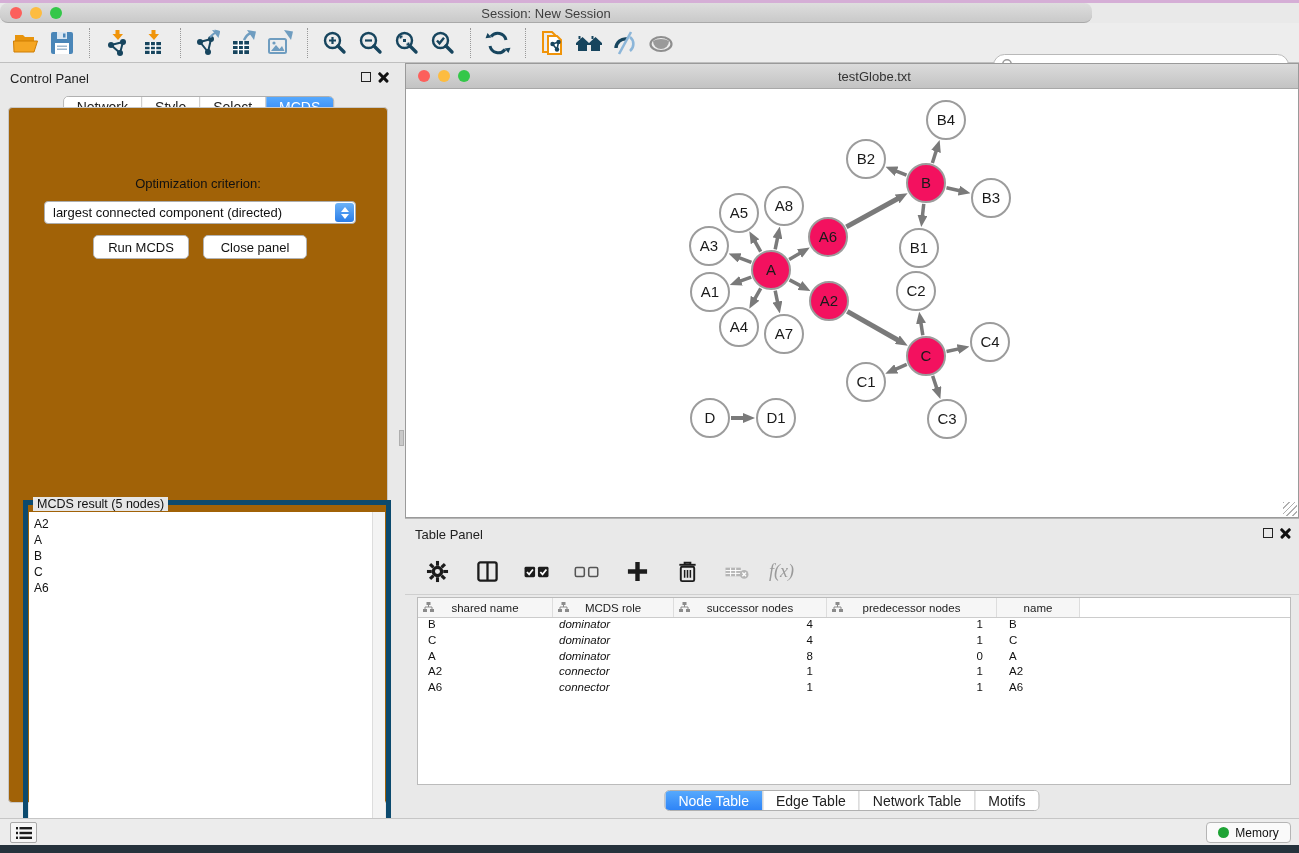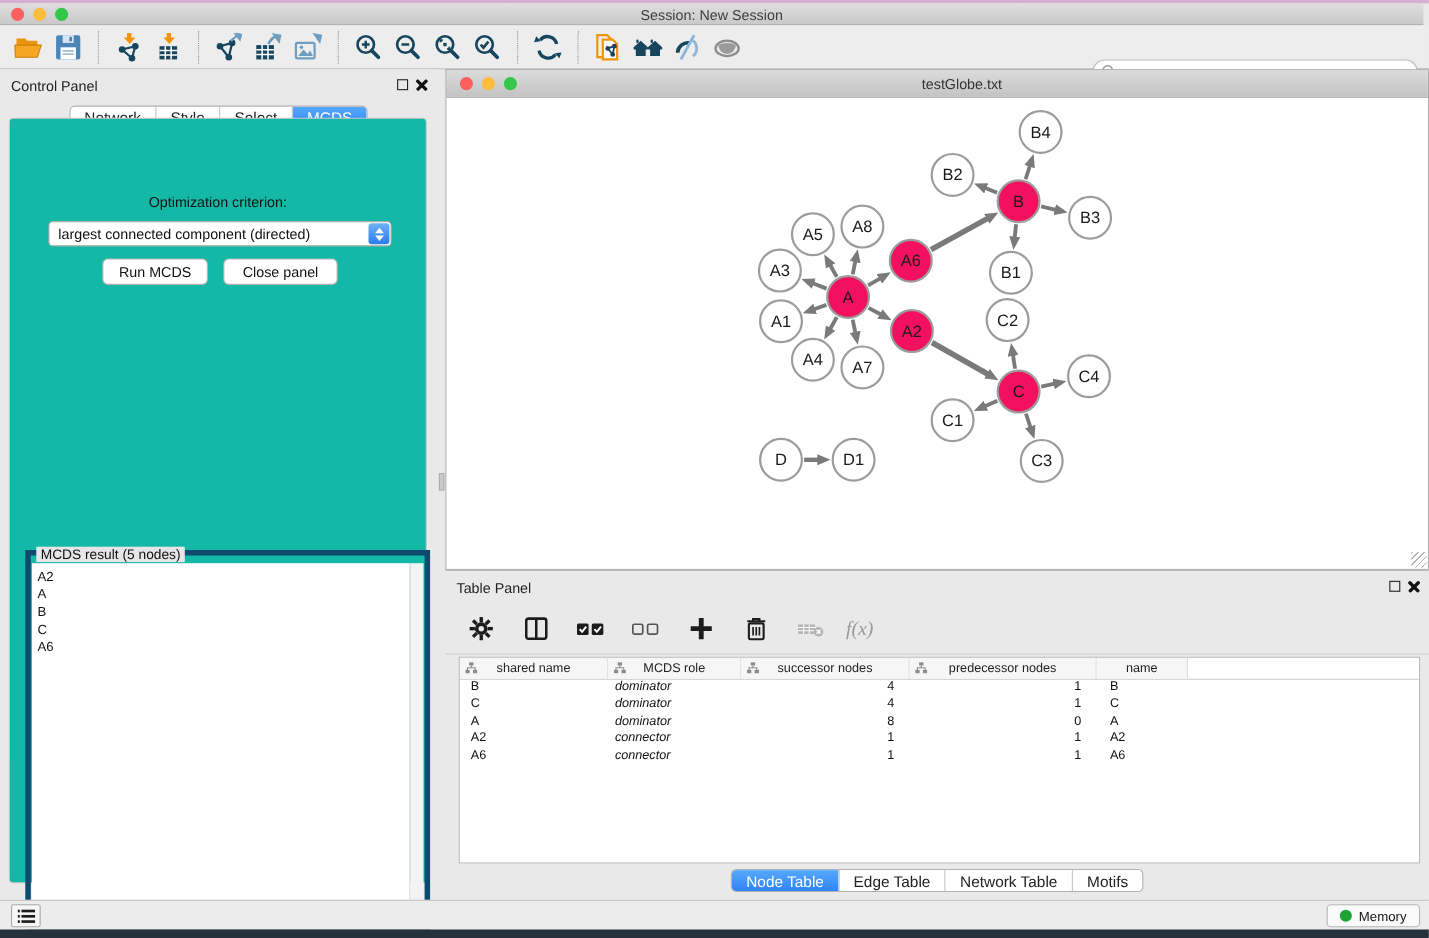--- a/index.html
+++ b/index.html
@@ -2,22 +2,22 @@
 <html><head>
 <meta charset="utf-8">
 <style>
   * { margin:0; padding:0; box-sizing:border-box; }
   html,body { width:1299px; height:853px; overflow:hidden; }
   body { font-family:"Liberation Sans", sans-serif; background:#e9e9e9; position:relative; }
   .abs { position:absolute; }
 
   
   #desktop-top { left:0; top:0; width:1299px; height:3px; background:#d5aed6; }
-  #titlebar { left:0; top:3px; width:1294px; height:20px;
-    background:linear-gradient(#dedede,#c9c9c9); border-bottom:1px solid #a9a9a9; }
+  #titlebar { left:0; top:3px; width:1092px; height:20px;
+    background:linear-gradient(#dedede,#c9c9c9); border-bottom:1px solid #a9a9a9;border-radius:8px; }
   .tl { width:12px; height:12px; border-radius:50%; top:4px; }
   .tl.red { background:#fc605c; left:10px; } .tl.yel { background:#fdbc40; left:30px; }
   .tl.grn { background:#34c749; left:50px; }
   #app-title { width:100%; text-align:center; top:3px; font-size:13px; color:#3e3e3e; }
 
   
   #toolbar { left:0; top:23px; width:1299px; height:40px; background:#ededed;
     border-bottom:1px solid #bfbfbf; display:flex; align-items:center; padding-left:8px; }
   .tbtn { width:32px; height:32px; display:flex; align-items:center; justify-content:center; margin:0 2px; }
   .tsep { width:1px; height:30px; border-left:1px dotted #999; margin:0 9px; }
@@ -38,21 +38,21 @@
 
   .seg-wrap { display:flex; border:1px solid #b0b0b0; border-radius:5px; overflow:hidden;
     background:#fff; height:21px; }
   .seg { font-size:14px; color:#222; display:flex; align-items:center; justify-content:center;
     border-left:1px solid #c6c6c6; padding:0 13px; background:#fff; white-space:nowrap; }
   .seg:first-child { border-left:none; }
   .seg.active { background:linear-gradient(#56a9fd,#2e84f7); color:#fff; }
 
   #cp-tabs { position:absolute; left:50%; transform:translateX(-50%); top:33px; }
   #cp-frame { position:absolute; left:8px; right:9px; top:44px; bottom:15px;
-    background:#14b8a6; border:1px solid #c8c8c8; border-radius:4px; }
+    background:#a16207; border:1px solid #c8c8c8; border-radius:4px; }
   #opt-label { position:absolute; width:100%; top:68px; text-align:center; font-size:13px; color:#111; }
   #criterion { position:absolute; left:35px; top:93px; width:312px; height:23px; background:#fff;
     border:1px solid #adadad; border-radius:4px; font-size:13px; color:#111; line-height:21px;
     padding-left:8px; }
   #criterion .stepper { position:absolute; right:1px; top:1px; width:19px; height:19px; border-radius:3px;
     background:linear-gradient(#6db3f8,#2a7de8); display:flex; flex-direction:column;
     align-items:center; justify-content:center; gap:2px; }
   .tri-up { width:0; height:0; border-left:4px solid transparent; border-right:4px solid transparent;
     border-bottom:5px solid #fff; }
   .tri-dn { width:0; height:0; border-left:4px solid transparent; border-right:4px solid transparent;

